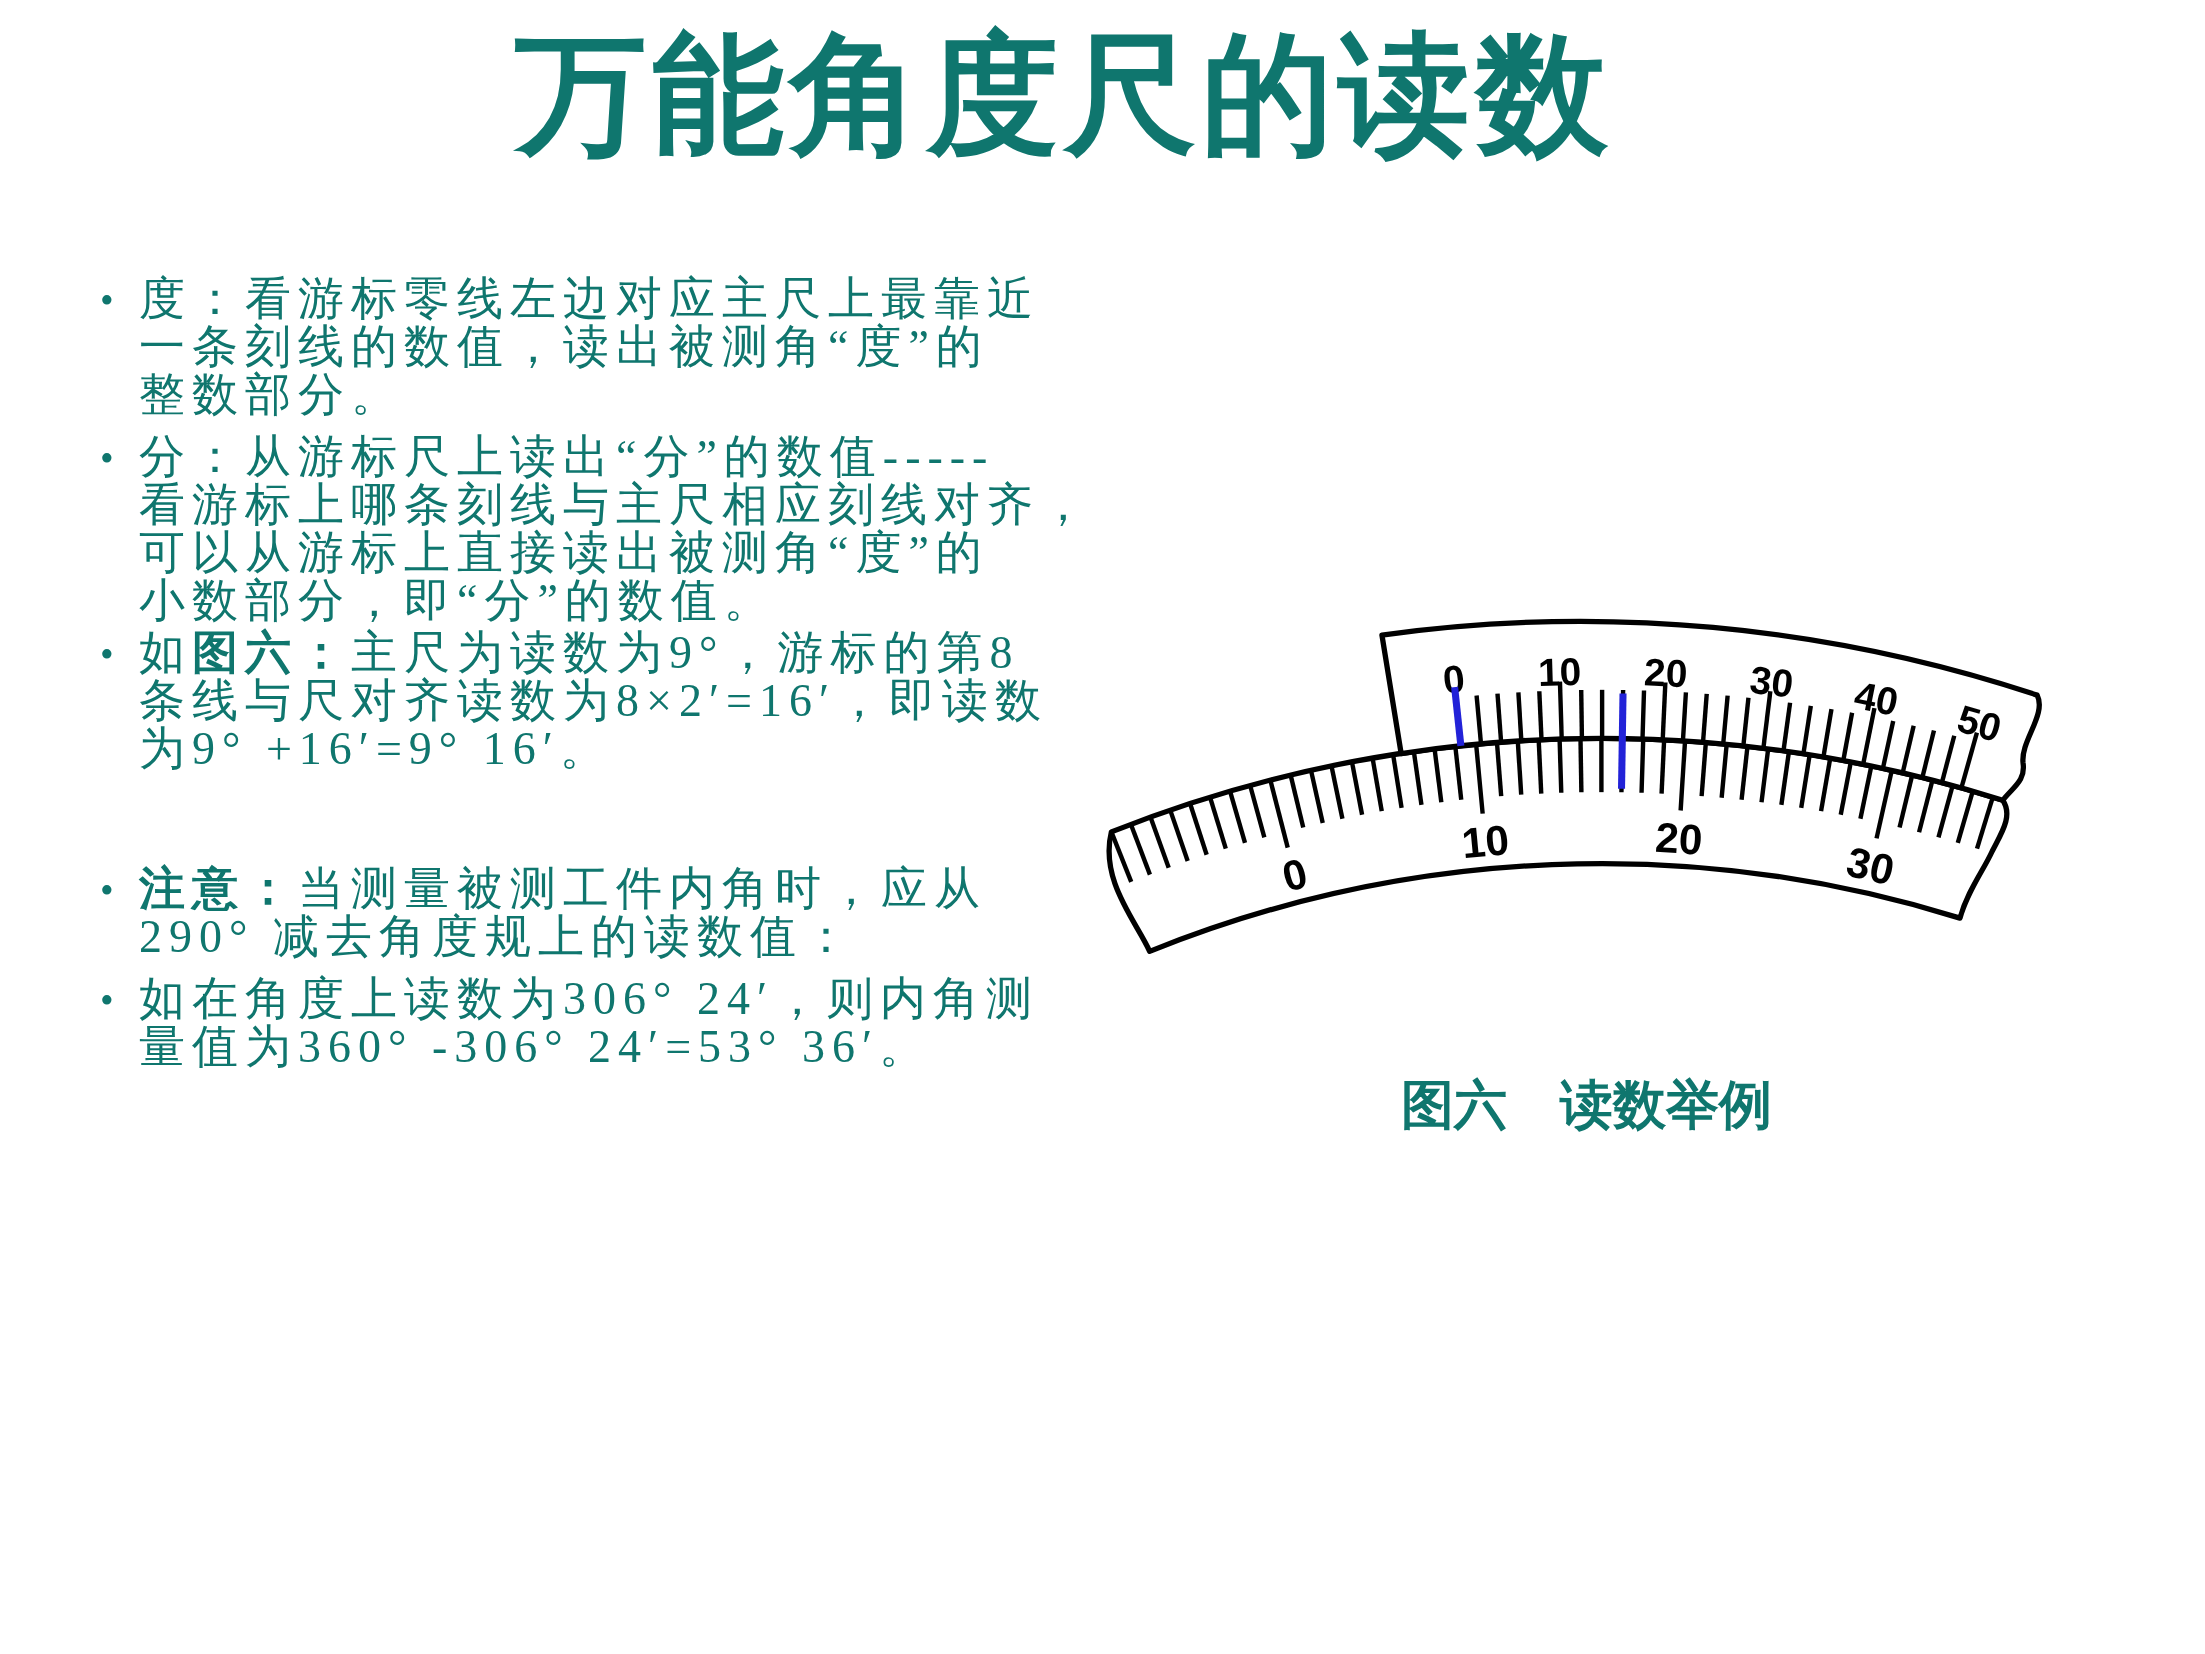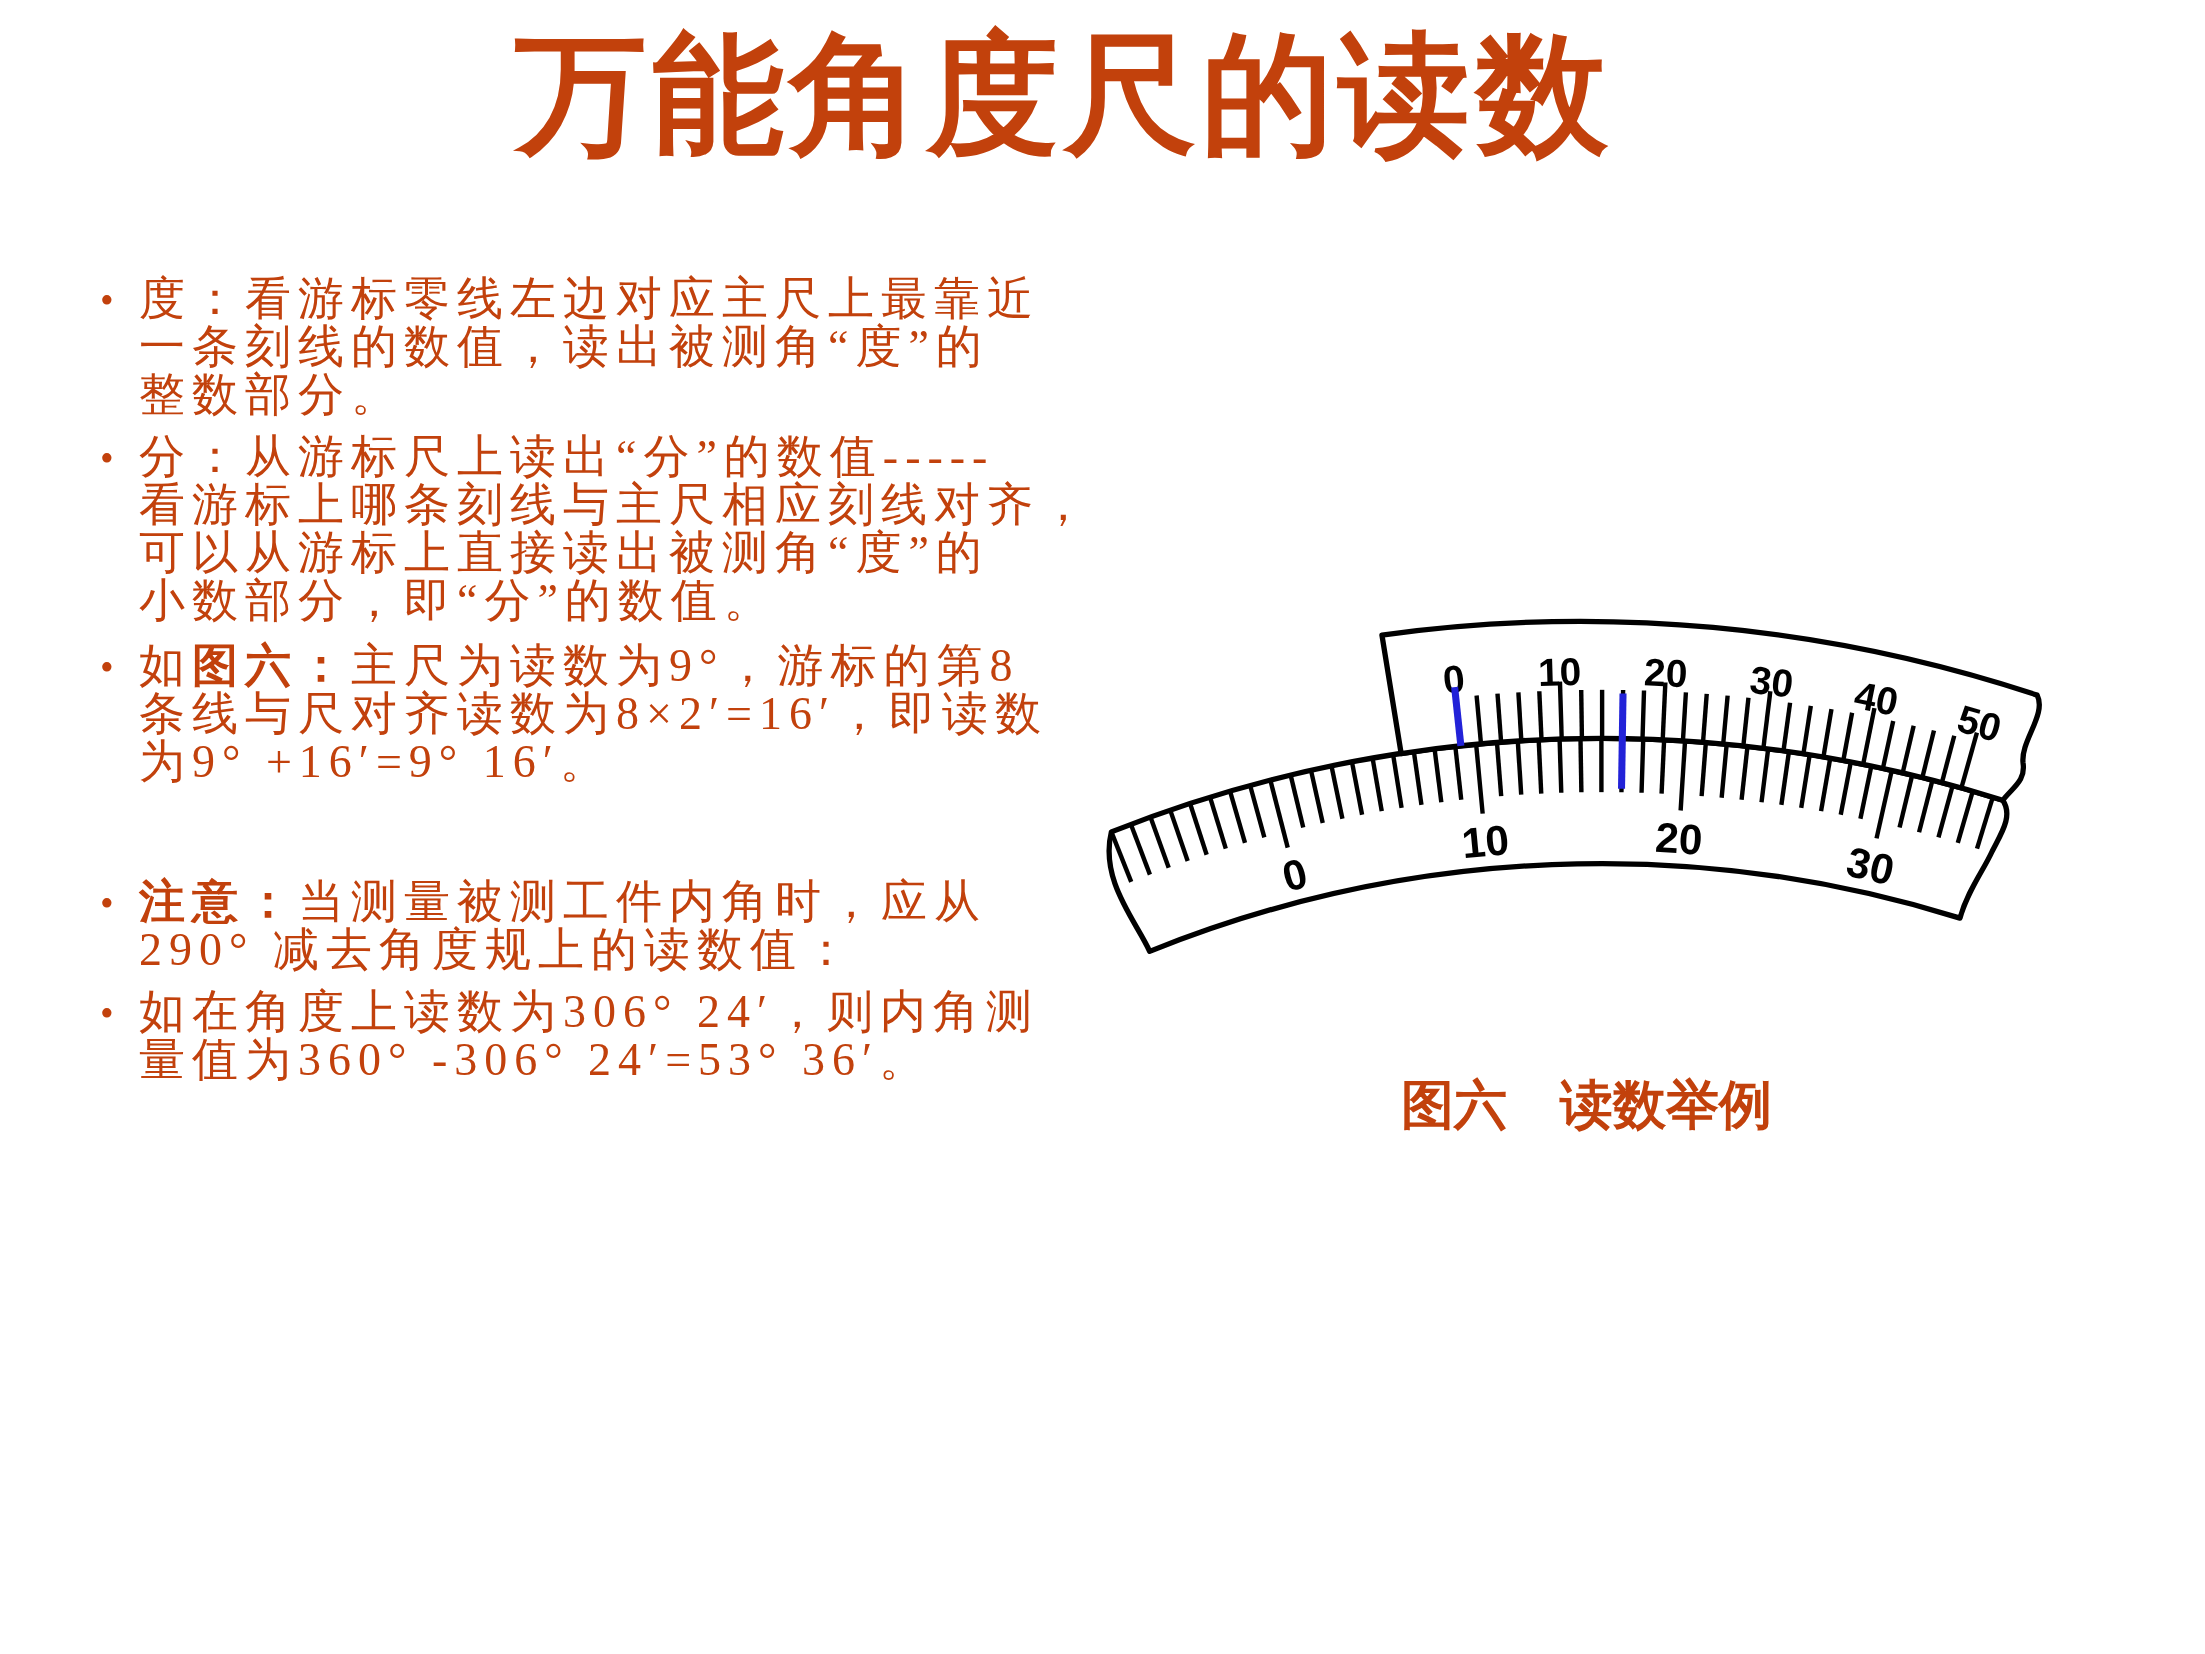--- a/index.html
+++ b/index.html
@@ -1,37 +1,37 @@
 <!DOCTYPE html>
 <html style="font-size:14px"><head>
 <meta charset="utf-8">
 <style>
   html,body{margin:0;padding:0;background:#ffffff;}
   #slide{
     position:relative; width:2146px; height:1654px; background:#ffffff;
-    font-family:"Liberation Serif","DejaVu Serif",serif; color:#c2410c; overflow:hidden;
+    font-family:"Liberation Serif","DejaVu Serif",serif; color:#0f766e; overflow:hidden;
   }
   .title{
     position:absolute; top:23px; left:0; width:2128px;
     text-align:center; font-size:132px; line-height:145px;
     font-weight:900; letter-spacing:5.3px; white-space:nowrap;
   }
   .bullets{ position:absolute; left:100px; top:275px; width:1041px; }
   .bullet-item{
     position:relative; padding-left:39px;
     font-size:46px; line-height:48px; letter-spacing:7px;
     margin-bottom:14px;
   }
   .bullet-item .dot{ position:absolute; left:0; top:1.8px; font-size:39px; letter-spacing:0; }
   .bullet-item .dot::before{ content:'\2022'; }
   .lead-text{ white-space:pre-wrap; }
   .bold-label{ font-weight:bold; white-space:pre-wrap; }
   .body-text{ white-space:pre-wrap; }
   .gap-after-b1{ margin-bottom:16px; }
-  .gap-after-b3{ margin-bottom:17px; }
+  .gap-after-b3{ margin-bottom:4px; }
   .gap-after-b4{ margin-bottom:92px; }
   #figure-layer{ position:absolute; left:0; top:0; width:2206px; height:1654px; pointer-events:none; }
   .figure-caption{
     position:absolute; left:1401px; top:1073px;
     font-size:53px; line-height:64px; font-weight:bold; white-space:nowrap;
   }
 </style>
 </head>
 <body>
 

